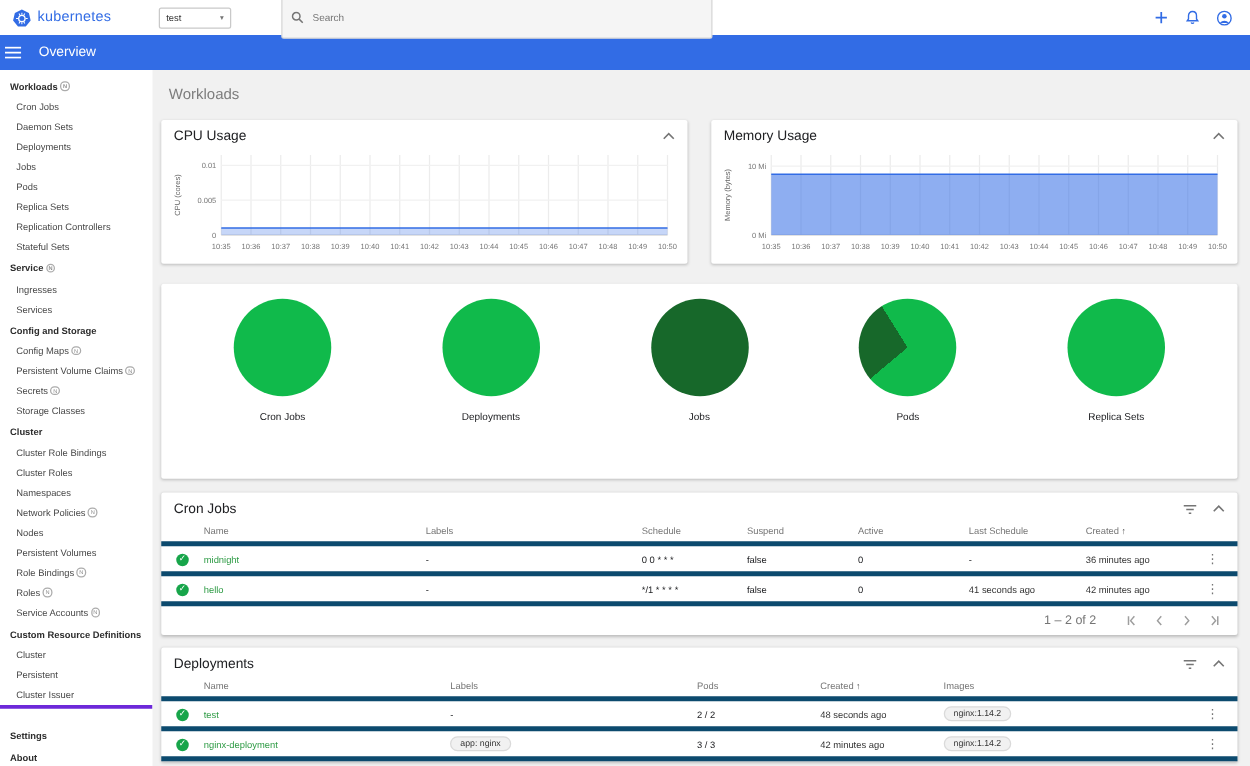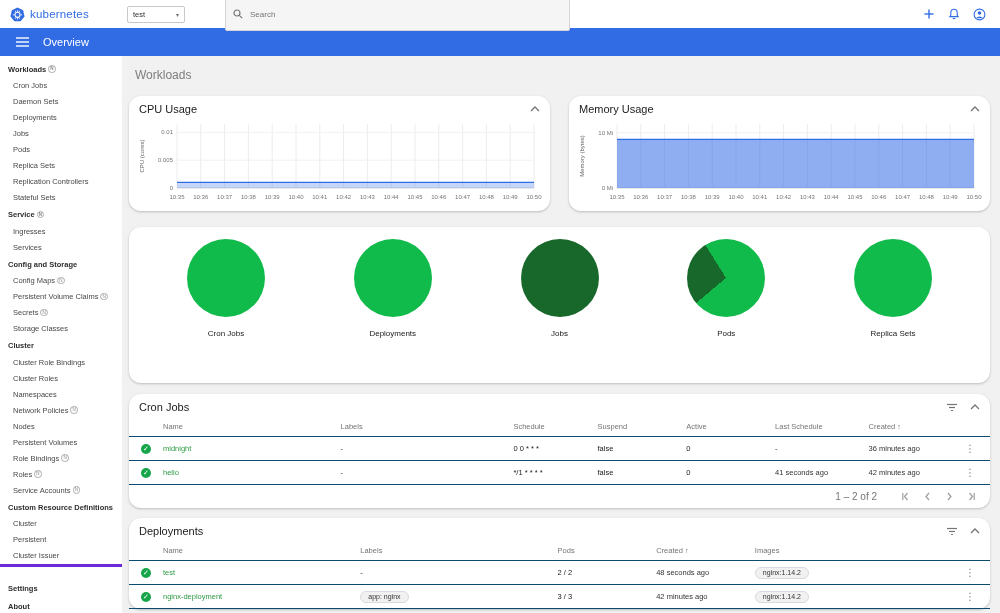--- a/index.html
+++ b/index.html
@@ -7,44 +7,44 @@
 body{font-family:"Liberation Sans",sans-serif;background:#f1f1f1;overflow:hidden;position:relative}
 .app-header{position:absolute;top:0;left:0;right:0;height:28px;background:#fff;display:flex;align-items:center;padding:0 10px;z-index:5}
 .brand{display:flex;align-items:center;gap:5px;width:110px;cursor:pointer}
 .brand-text{font-size:11.5px;font-weight:400;color:#326ce5;letter-spacing:.2px}
 .ns-select{width:58px;height:17px;border:1px solid #c9c9c9;border-radius:2px;display:flex;align-items:center;justify-content:space-between;padding:0 5px;font-size:7.5px;color:#333;background:#fff;cursor:pointer;margin-left:7px}
 .caret{font-size:6px;color:#757575}
 .search-box{margin-left:40px;width:345px;height:34px;background:#f5f5f5;border:1px solid #d6d6d6;border-radius:2px;display:flex;align-items:center;padding:0 7px;gap:7px}
 .search-box input{border:none;outline:none;background:transparent;font-size:8px;color:#333;flex:1;font-family:inherit}
 .header-actions{margin-left:auto;display:flex;align-items:center;gap:13px;padding-right:4px}
 .hicon{display:inline-flex;align-items:center;cursor:pointer}
-.toolbar{position:absolute;top:28px;left:0;right:0;height:28px;background:#326ce5;display:flex;align-items:center;padding:0 16px;color:#fff;z-index:4}
+.toolbar{position:absolute;top:28px;left:0;right:0;height:28px;background:#326ce5;display:flex;align-items:center;padding:0 4px;color:#fff;z-index:4}
 .toolbar-title{font-size:11px;margin-left:14px}
 .hamburger{display:inline-flex;align-items:center;cursor:pointer}
 .sidebar{position:absolute;top:56px;left:0;bottom:0;width:122px;background:#fff;padding-top:4px;overflow:hidden;font-size:7.5px;display:flex;flex-direction:column}
 .sb-head{display:flex;align-items:center;padding:4.5px 8px 4px;font-weight:700;color:#2d2d2d;cursor:pointer;white-space:nowrap}
 .sb-item{display:flex;align-items:center;padding:3.5px 6px 3.5px 13px;color:#484848;cursor:pointer;white-space:nowrap;overflow:hidden}
 .badge{margin-left:2px;width:7.5px;height:7.5px;border:1px solid #ababab;border-radius:50%;font-size:4.5px;line-height:6px;text-align:center;color:#8a8a8a;flex:none}
 .sb-footer{margin-top:auto;margin-bottom:4px;border-top:3px solid #6d28d9;padding-top:13px}
 .main{position:absolute;top:56px;left:122px;right:0;bottom:0;padding:4px 10px 0 7px;overflow:hidden}
 .page-title{font-size:12px;color:#7d7d7d;margin:8px 0 14px 6px}
-.card{background:#fff;border-radius:12px;box-shadow:0 1px 2.5px rgba(0,0,0,.22)}
+.card{background:#fff;border-radius:2px;box-shadow:0 1px 2.5px rgba(0,0,0,.22)}
 .card-head{display:flex;align-items:center;padding:7px 10px 3px}
 .card-title{font-size:11px;color:#202124;flex:1}
 .icon-btn{color:#757575;cursor:pointer;display:inline-flex;align-items:center;margin-left:12px}
 .charts-row{display:flex;gap:19px;margin-bottom:16px}
 .chart-card{flex:1;height:115px}
 .chart-wrap{padding:0 8px}
 .status-card{height:156px;margin-bottom:11px}
 .pies{display:flex;justify-content:space-between;padding:12px 58px 0}
 .pie-item{display:flex;flex-direction:column;align-items:center}
 .pie-circle{width:78px;height:78px;border-radius:50%}
 .pie-label{margin-top:12px;font-size:8px;color:#202124}
 .table-card{margin-bottom:10px}
-.trow{display:grid;align-items:center;padding:0 12px;border-bottom:1px solid #0c4a6e}
+.trow{display:grid;align-items:center;padding:0 12px;border-bottom:4px solid #0c4a6e}
 .cron .trow{grid-template-columns:22px 1.9fr 1.85fr .9fr .95fr .95fr 1fr 1fr 16px}
 .deploy .trow{grid-template-columns:22px 2fr 2fr 1fr 1fr 2.1fr 16px}
 .thead{height:21px;font-size:7.5px;color:#757575}
 .trow.data{height:24px;font-size:7.5px;color:#202124}
 .sort-arrow{margin-left:2px;font-size:7px;color:#555}
 .check{width:10px;height:10px;border-radius:50%;background:#17a54a;color:#fff;font-size:7px;line-height:10px;text-align:center;display:inline-block}
 .link{color:#2e9b45;cursor:pointer}
 .time-link{cursor:pointer;color:#333}
 .chip{display:inline-block;background:#f1f1f1;border:1px solid #dadada;border-radius:8px;padding:1.5px 7px;font-size:7px;color:#333}
 .kebab{color:#757575;font-size:10px;text-align:center;cursor:pointer}

